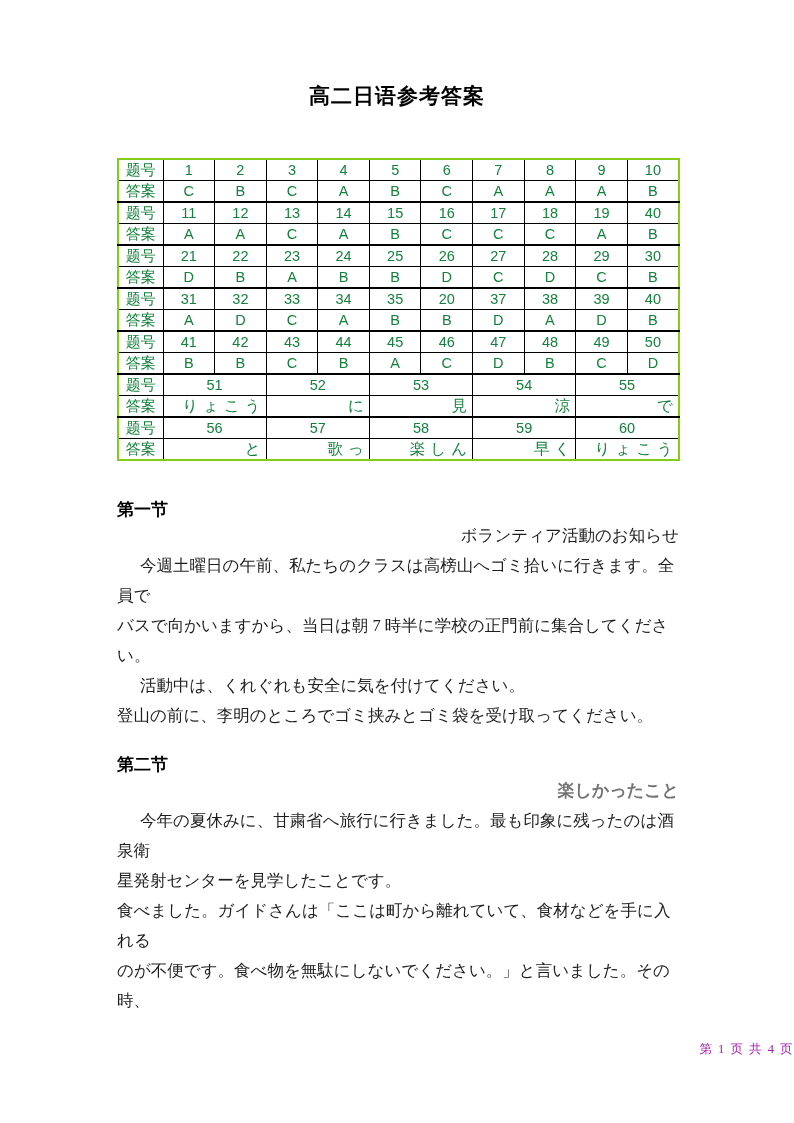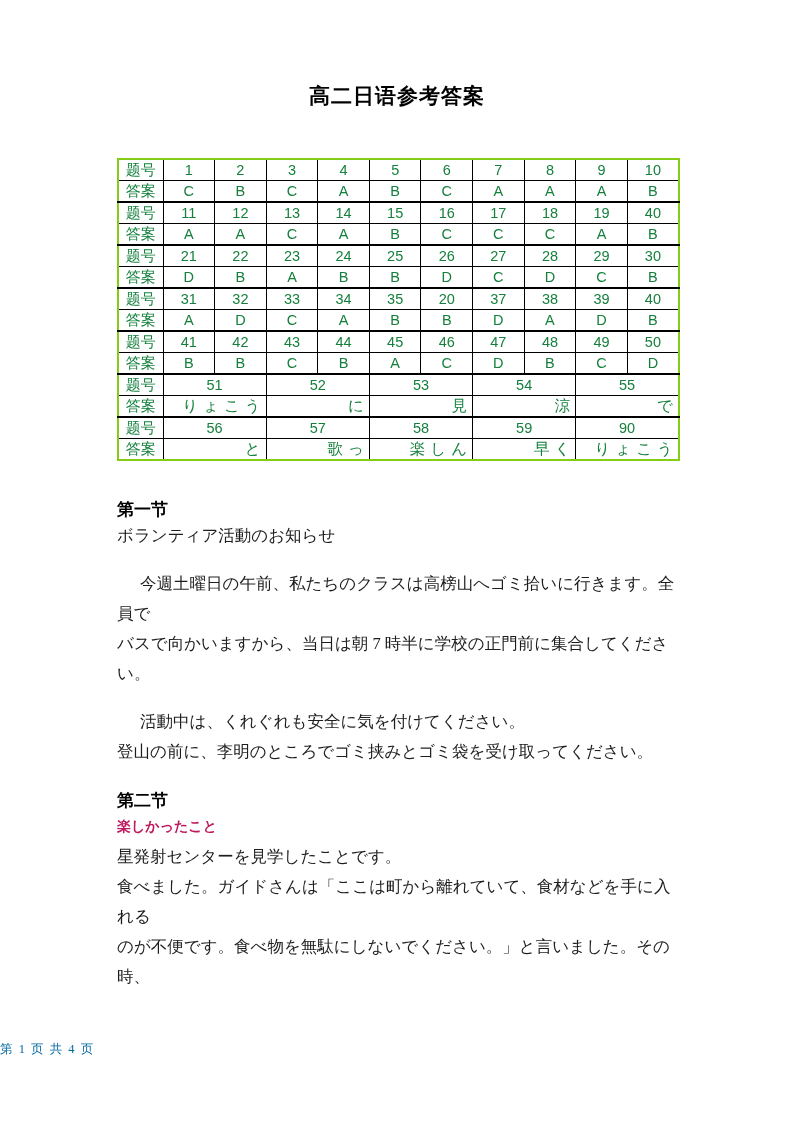--- a/index.html
+++ b/index.html
@@ -64,39 +64,39 @@
   .section-heading {
     font-family:"Liberation Sans","DejaVu Sans",sans-serif;
     font-weight:bold;
     font-size:17px;
     line-height:22px;
     color:#000;
   }
   .section-heading.first { margin-top:38px; }
   .section-heading.second { margin-top:23px; }
   .section-subtitle {
-    text-align:left;
+    text-align:right;
     line-height:30px;
   }
   .section-subtitle.bold {
-    font-family:Liberation Mono, monospace;
+    font-family:Liberation Sans, sans-serif;
     font-weight:bold;
-    font-size:14px;
-    color:#be185d;
+    font-size:17px;
+    color:#737373;
   }
   .text-line { line-height:30px; }
-  .text-line.indent { text-indent:1.4em;margin-top:18px; }
+  .text-line.indent { text-indent:1.4em; }
   .page-footer {
     position:absolute;
     top:1041px; left:0;
     width:100%;
-    text-align:left;
+    text-align:right;
     font-size:12.5px;
     letter-spacing:1.5px;
-    color:#0369a1;
+    color:#a21caf;
   }
 </style>
 </head>
 <body>
 
 <div class="page">
 
   <div class="doc-title">高二日语参考答案</div>
 
   <table class="answer-table">
@@ -250,21 +250,21 @@
           <td colspan="2" class="word-cell">見</td>
           <td colspan="2" class="word-cell">涼</td>
           <td colspan="2" class="word-cell">で</td>
         </tr>
         <tr class="group-start">
           <td class="label-cell">题号</td>
           <td colspan="2">56</td>
           <td colspan="2">57</td>
           <td colspan="2">58</td>
           <td colspan="2">59</td>
-          <td colspan="2">90</td>
+          <td colspan="2">60</td>
         </tr>
         <tr>
           <td class="label-cell">答案</td>
           <td colspan="2" class="word-cell">と</td>
           <td colspan="2" class="word-cell">歌っ</td>
           <td colspan="2" class="word-cell">楽しん</td>
           <td colspan="2" class="word-cell">早く</td>
           <td colspan="2" class="word-cell">りょこう</td>
         </tr>
       </tbody>
@@ -280,20 +280,21 @@
           <div class="text-line">バスで向かいますから、当日は朝 7 時半に学校の正門前に集合してください。</div>
           <div class="text-line indent">活動中は、くれぐれも安全に気を付けてください。</div>
           <div class="text-line">登山の前に、李明のところでゴミ挟みとゴミ袋を受け取ってください。</div>
         </div>
     </div>
 
     <div class="section">
       <div class="section-heading second">第二节</div>
       <div class="section-subtitle bold">楽しかったこと</div>
       <div>
+          <div class="text-line indent">今年の夏休みに、甘粛省へ旅行に行きました。最も印象に残ったのは酒泉衛</div>
           <div class="text-line">星発射センターを見学したことです。</div>
           <div class="text-line">食べました。ガイドさんは「ここは町から離れていて、食材などを手に入れる</div>
           <div class="text-line">のが不便です。食べ物を無駄にしないでください。」と言いました。その時、</div>
         </div>
     </div>
 
   </div>
 
   <div class="page-footer">第 1 页 共 4 页</div>
 

